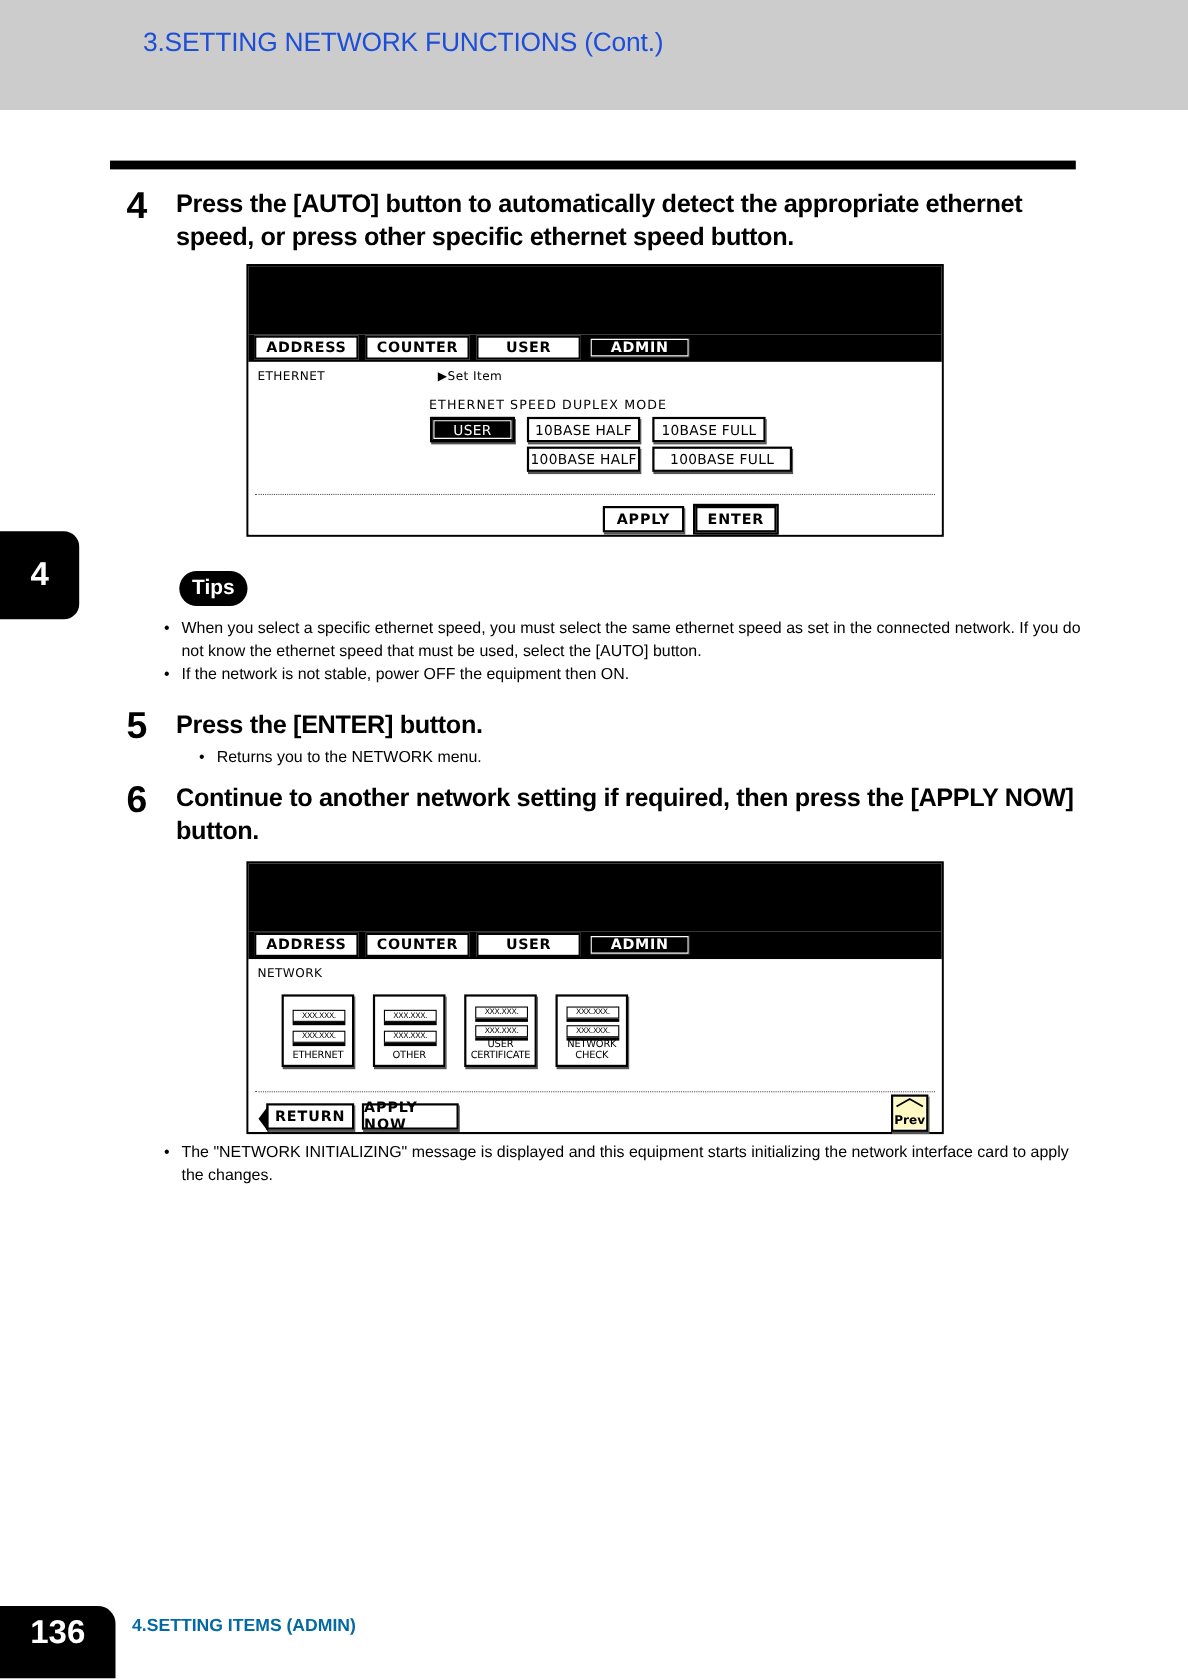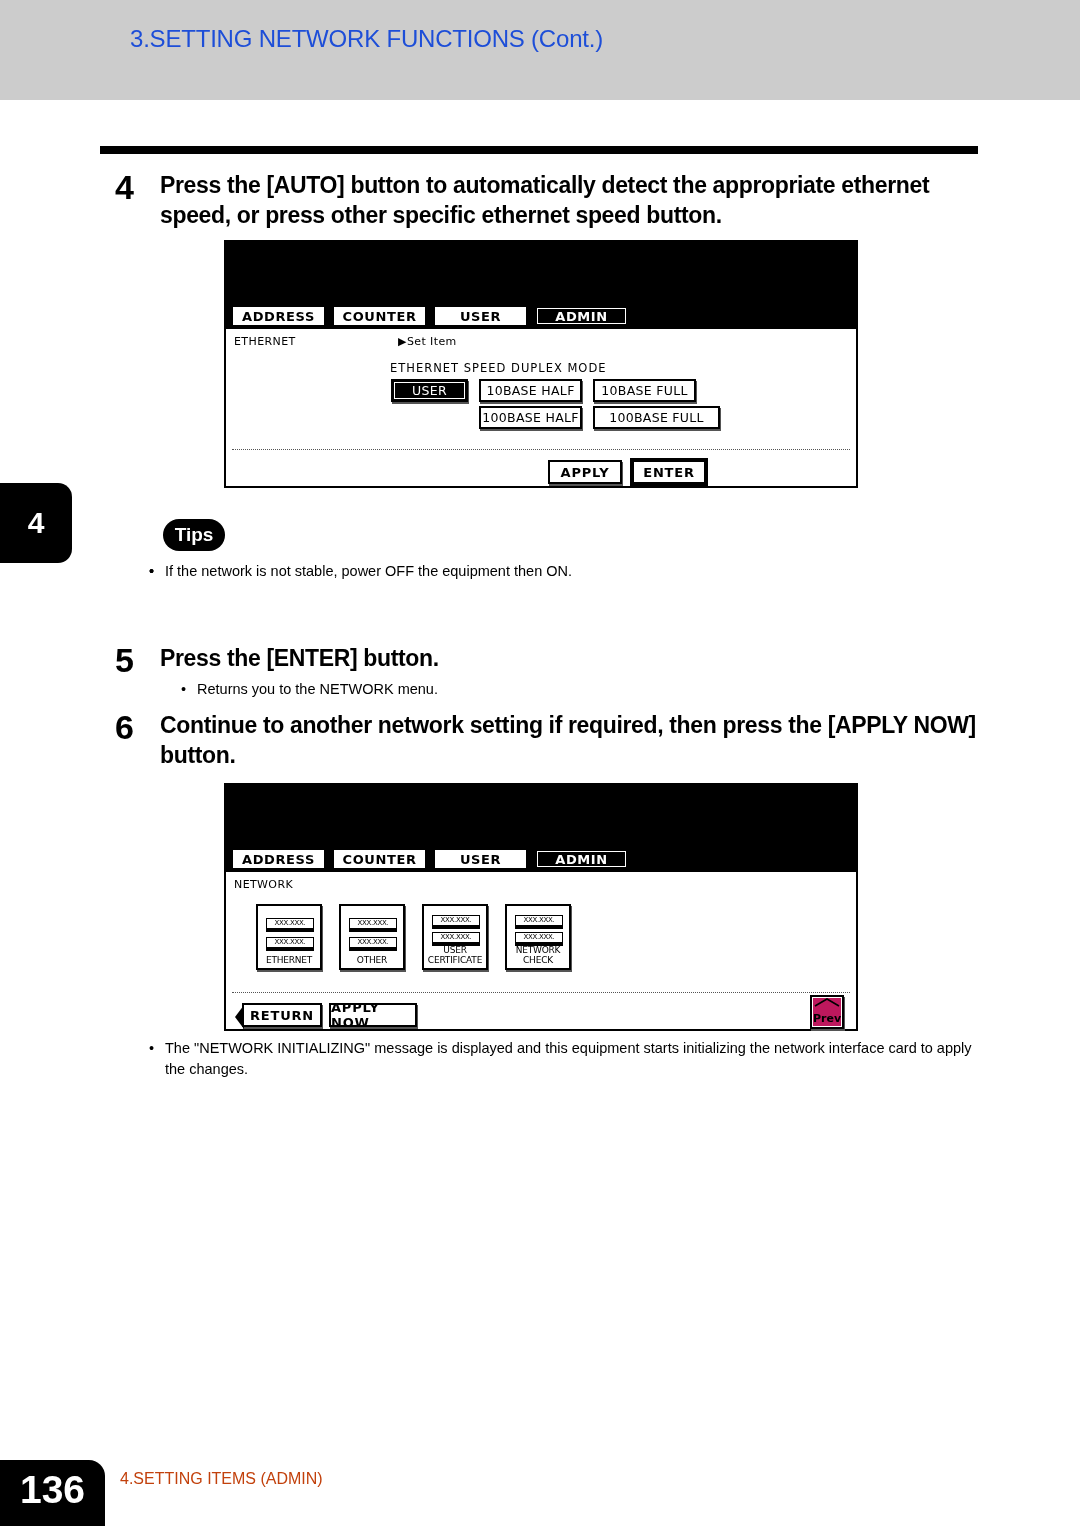--- a/index.html
+++ b/index.html
@@ -184,43 +184,43 @@
   }
   .ret-arrow{
     position:absolute; left:-9px; top:0; width:0; height:0;
     border-top:12px solid transparent;
     border-bottom:12px solid transparent;
     border-right:9px solid #000;
   }
 
   #prev-btn{
     position:absolute; width:34px; height:34px;
-    border:2px solid #000; background:#be185d;
+    border:2px solid #000; background:#fef9c3;
     box-shadow: inset 0 0 0 1px #fff, 1px 2px 0 0 #555;
     display:flex; align-items:flex-end; justify-content:center;
     font-size:11px; font-weight:bold;
     font-family:"DejaVu Sans", sans-serif;
     padding-bottom:2px;
   }
   #prev-chevron{
     position:absolute; left:2px; top:1px; width:26px; height:9px;
   }
 
   
   #page-tab{
     position:absolute; left:0; top:1460px; width:105px; height:66px;
     background:#000; color:#fff;
     border-top-right-radius:16px;
     display:flex; align-items:flex-start; justify-content:center;
     padding-top:8px;
-    font-size:39px; font-weight:bold;
+    font-size:30px; font-weight:bold;
   }
   #footer-text{
     position:absolute; left:120px; top:1470px;
-    font-size:16px; color:#c2410c; white-space:nowrap;
+    font-size:16px; color:#0369a1; white-space:nowrap;font-weight:bold;
   }
 </style>
 </head>
 <body>
 
 <div id="header-band"></div>
 <div id="header-title">3.SETTING NETWORK FUNCTIONS (Cont.)</div>
 <div id="top-rule"></div>
 
 <div id="chapter-tab">
@@ -282,20 +282,21 @@
       </div>
   </div>
 </div>
 
 <div id="tips-badge">
   <span>Tips</span>
 </div>
 <div class="bullets" style="left:143px; top:561px; width:840px;">
   <div class="bullet-row">
     <span class="dot">•</span>
+    <span>When you select a specific ethernet speed, you must select the same ethernet speed as set in the connected network.  If you do not know the ethernet speed that must be used, select the [AUTO] button.</span>
   </div>
   <div class="bullet-row">
     <span class="dot">•</span>
     <span>If the network is not stable, power OFF the equipment then ON.</span>
   </div>
 </div>
 
 <div class="step" style="left:115px; top:643px; width:880px;">
   <div class="step-num">5</div>
   <div class="step-text">Press the [ENTER] button.</div>

